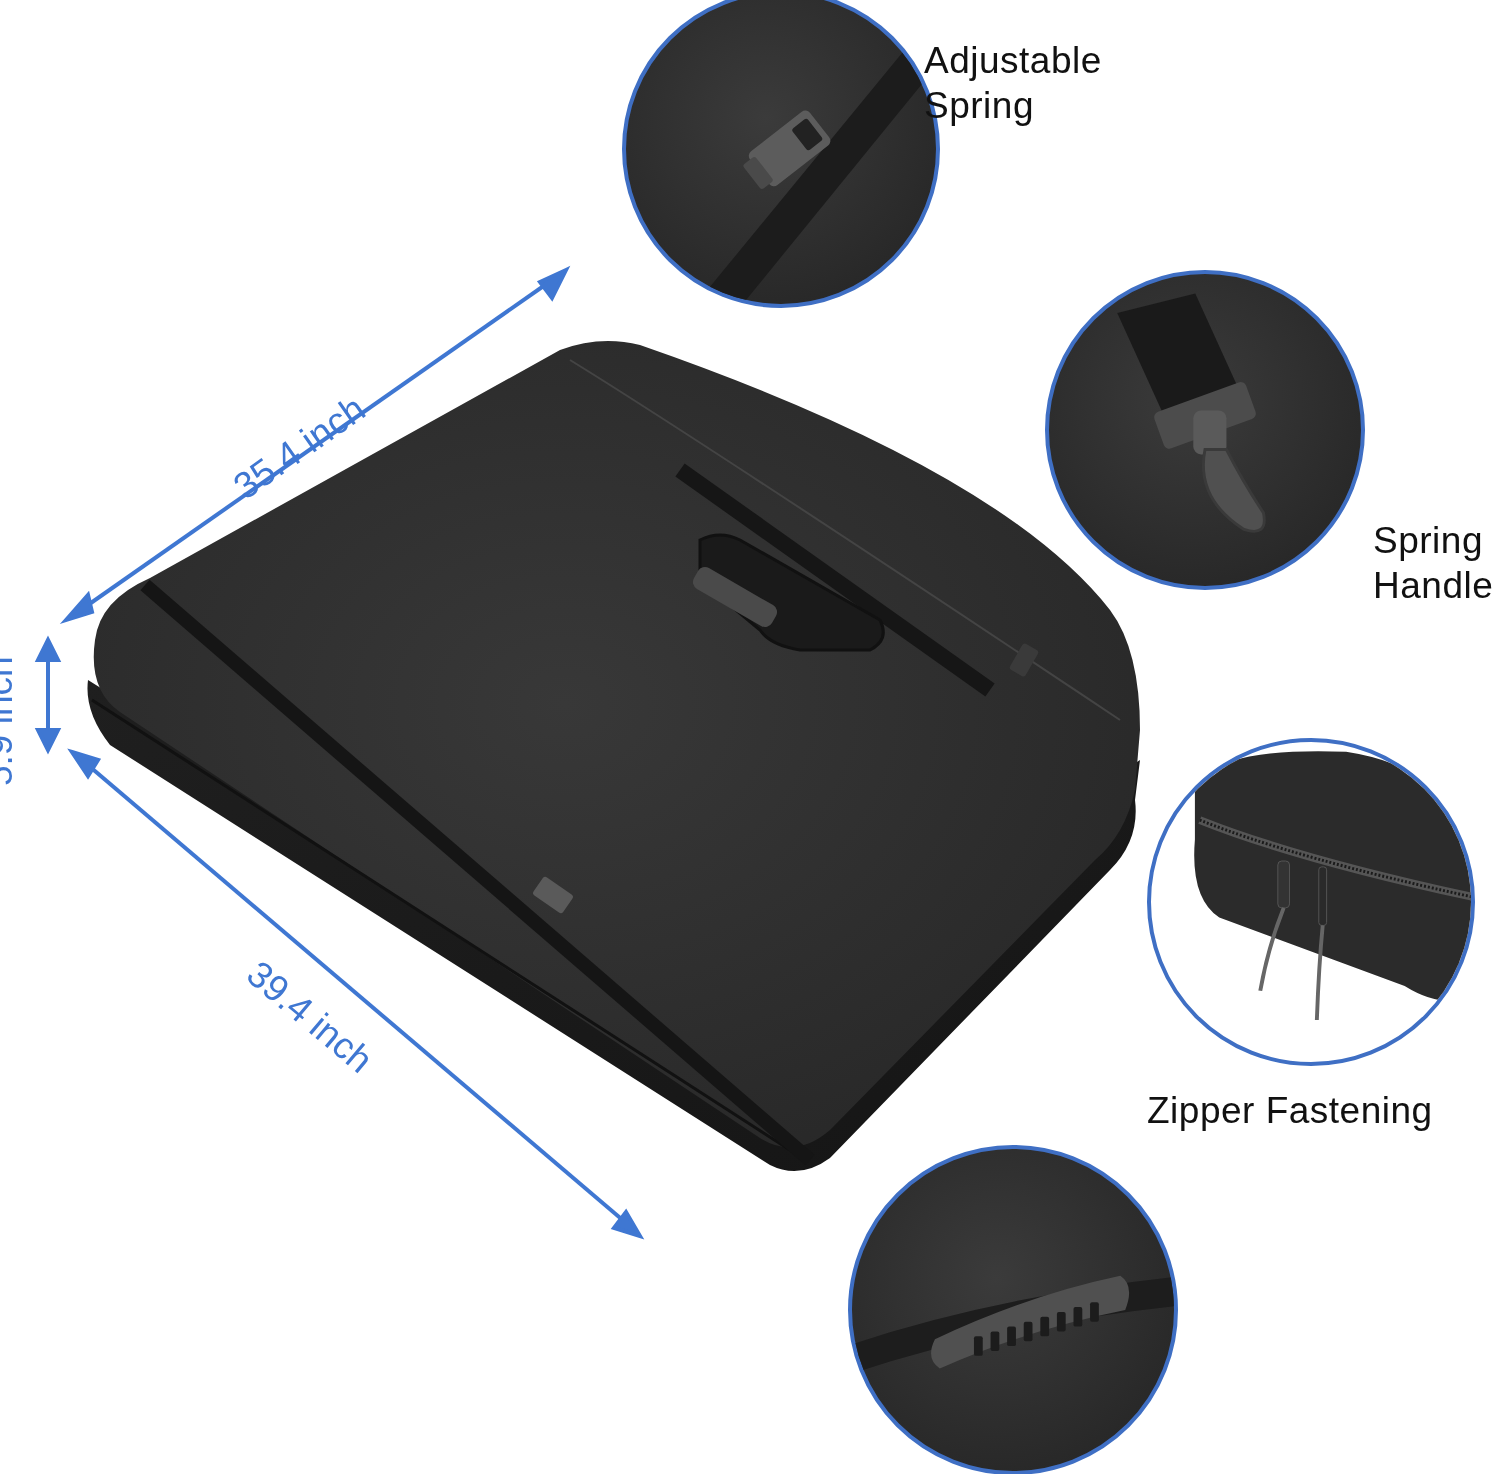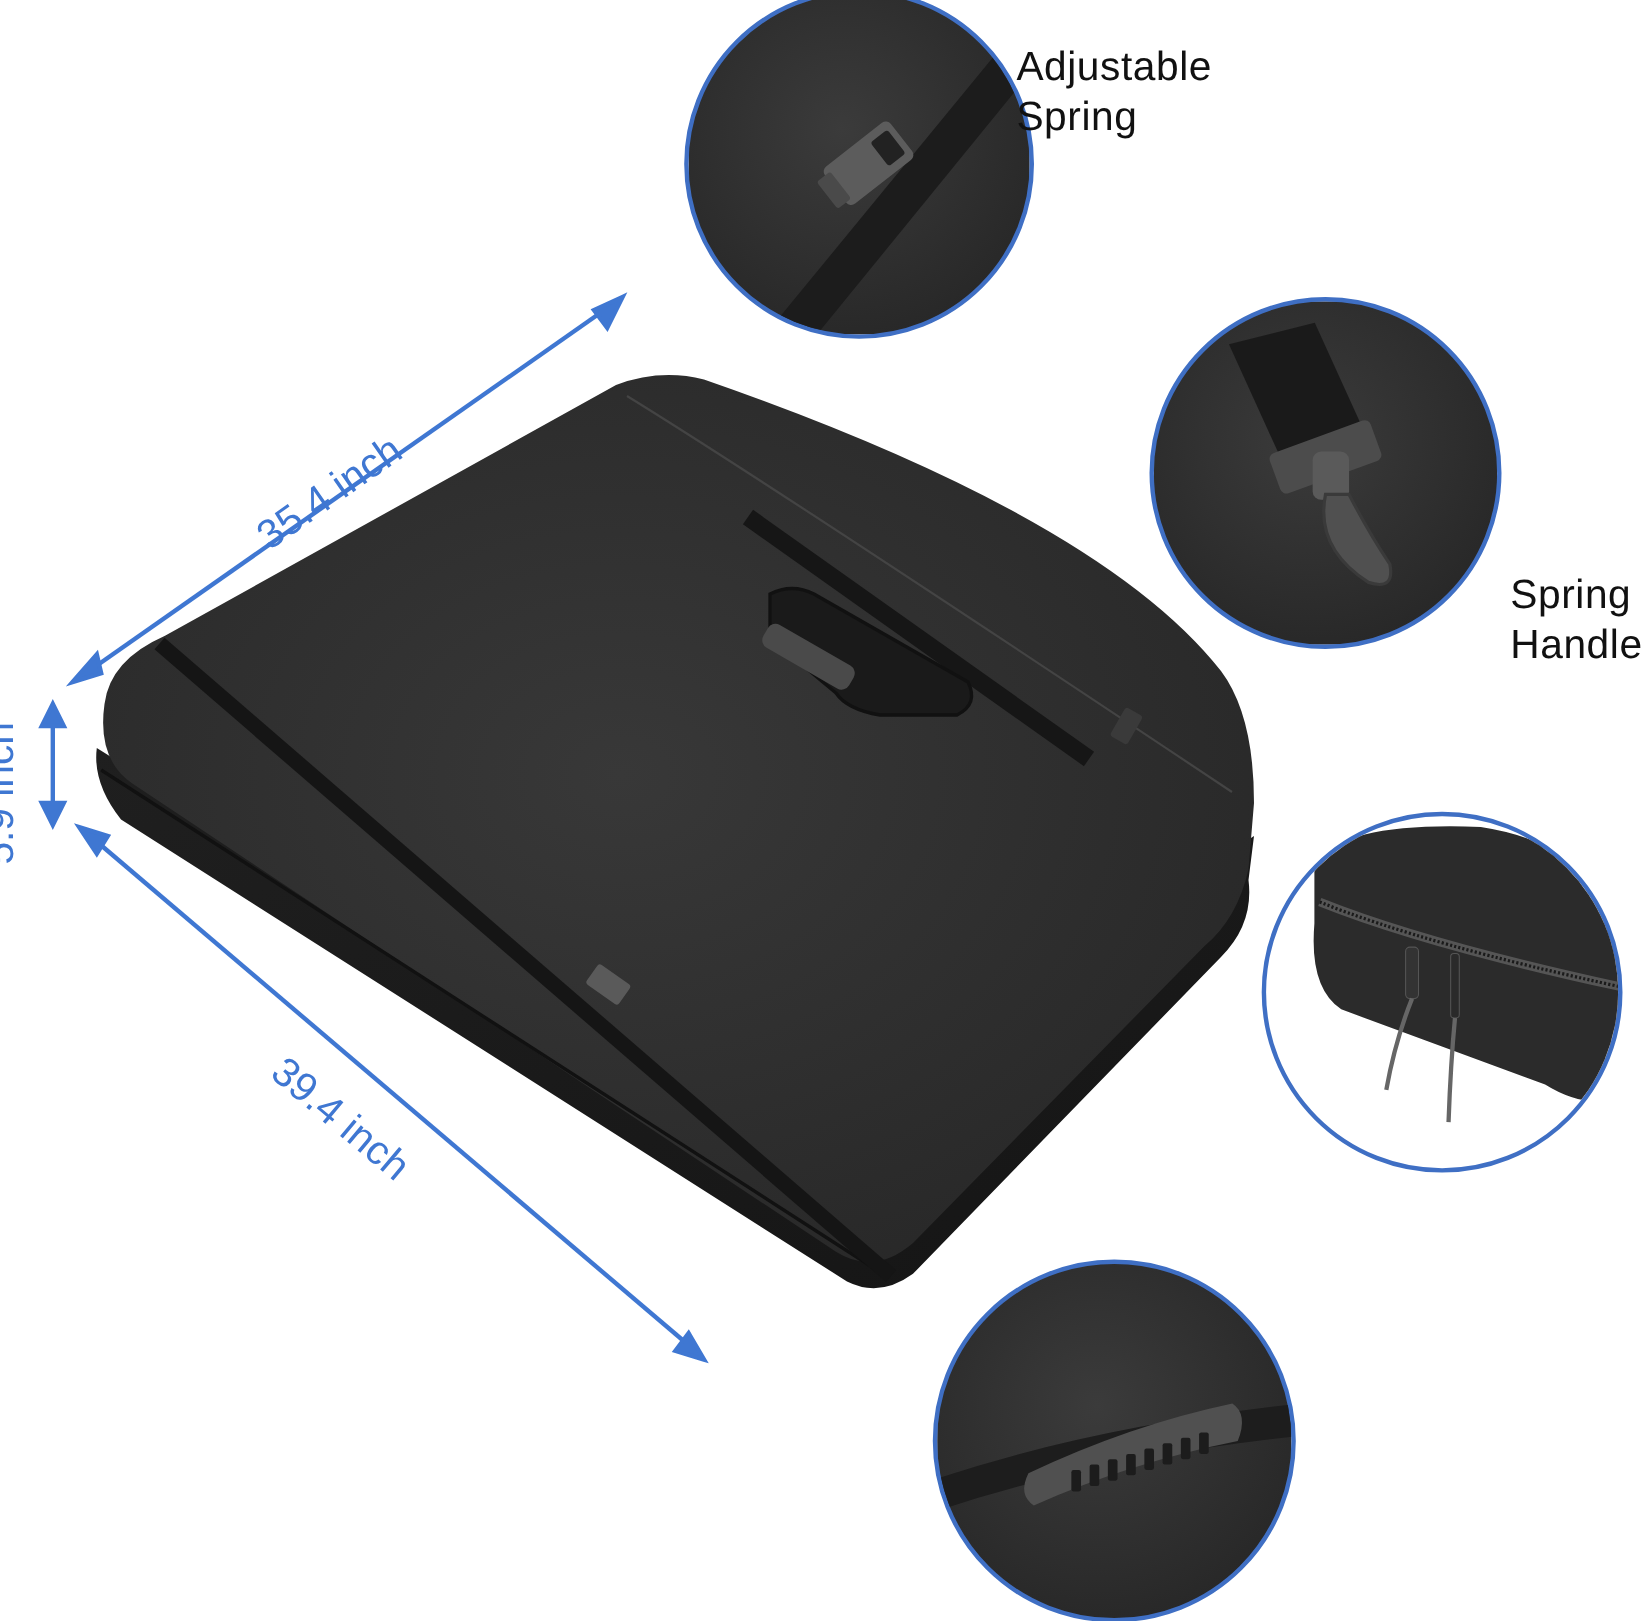--- a/index.html
+++ b/index.html
@@ -99,20 +99,21 @@
     <svg viewBox="0 0 328 328">
       <path d="M45 40 Q80 5 200 10 Q330 30 335 150 L335 260 Q300 275 260 250 L70 180 Q40 160 45 100 Z" fill="#2b2b2b"></path>
       <path d="M50 80 Q150 120 335 160" stroke="#555" stroke-width="8" fill="none"></path>
       <path d="M50 80 Q150 120 335 160" stroke="#1a1a1a" stroke-width="3" stroke-dasharray="2 2" fill="none"></path>
       <rect x="130" y="122" width="12" height="48" rx="4" fill="#333" stroke="#555"></rect>
       <rect x="172" y="128" width="8" height="60" rx="3" fill="#2a2a2a" stroke="#555"></rect>
       <path d="M136 170 Q120 210 112 255" stroke="#666" stroke-width="4" fill="none"></path>
       <path d="M176 188 Q172 230 170 285" stroke="#666" stroke-width="4" fill="none"></path>
     </svg>
   </div>
+  <div class="label" style="left:1147px;top:1088px;">Zipper Fastening</div>
 
   <div class="circle" style="left:848px;top:1145px;width:330px;height:330px;">
     <svg viewBox="0 0 330 330">
       <path d="M0 200 Q150 150 340 130 L340 160 Q150 180 0 230 Z" fill="#1d1d1d"></path>
       <path d="M85 195 Q180 150 275 130 Q290 140 280 165 Q180 185 90 225 Q75 215 85 195 Z" fill="#505050"></path>
       <g fill="#1c1c1c">
         <rect x="125" y="192" width="9" height="20" rx="2"></rect>
         <rect x="142" y="187" width="9" height="20" rx="2"></rect>
         <rect x="159" y="182" width="9" height="20" rx="2"></rect>
         <rect x="176" y="177" width="9" height="20" rx="2"></rect>

